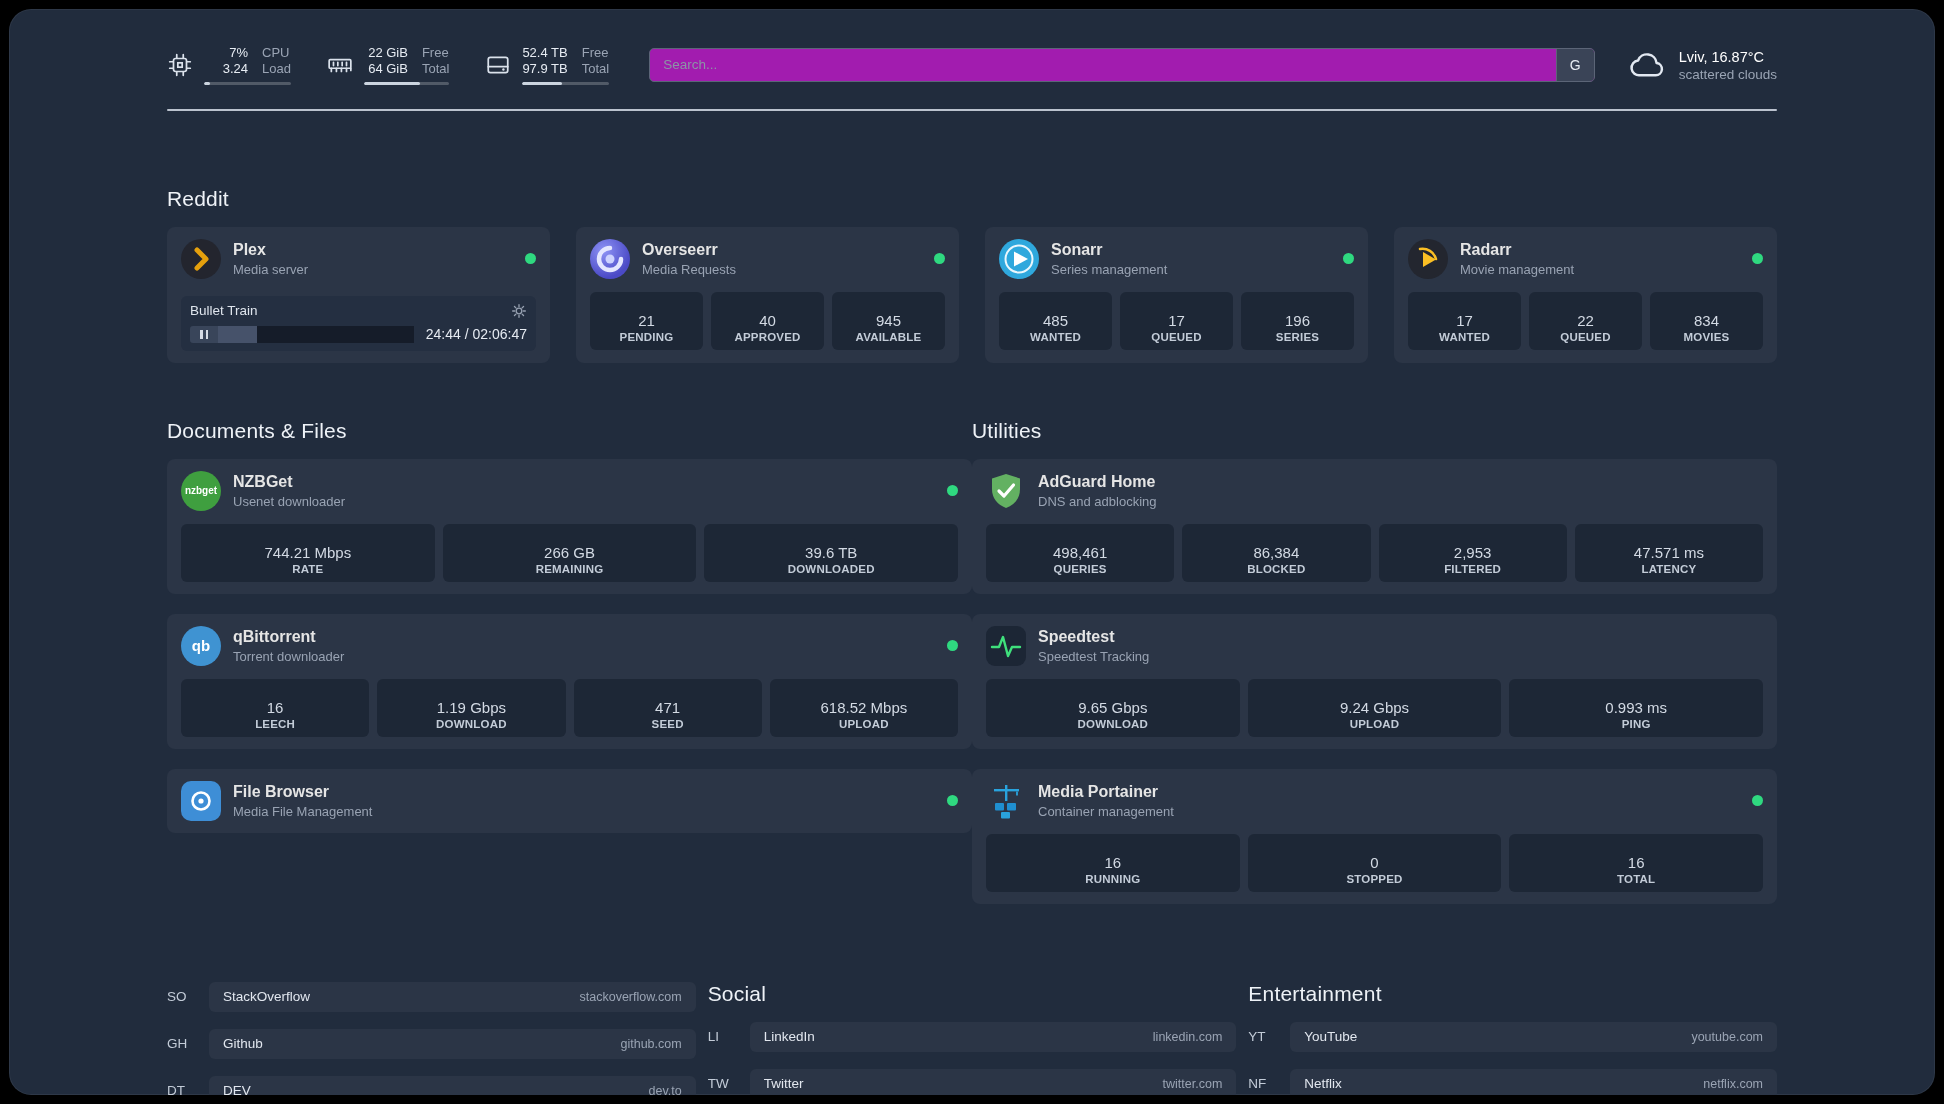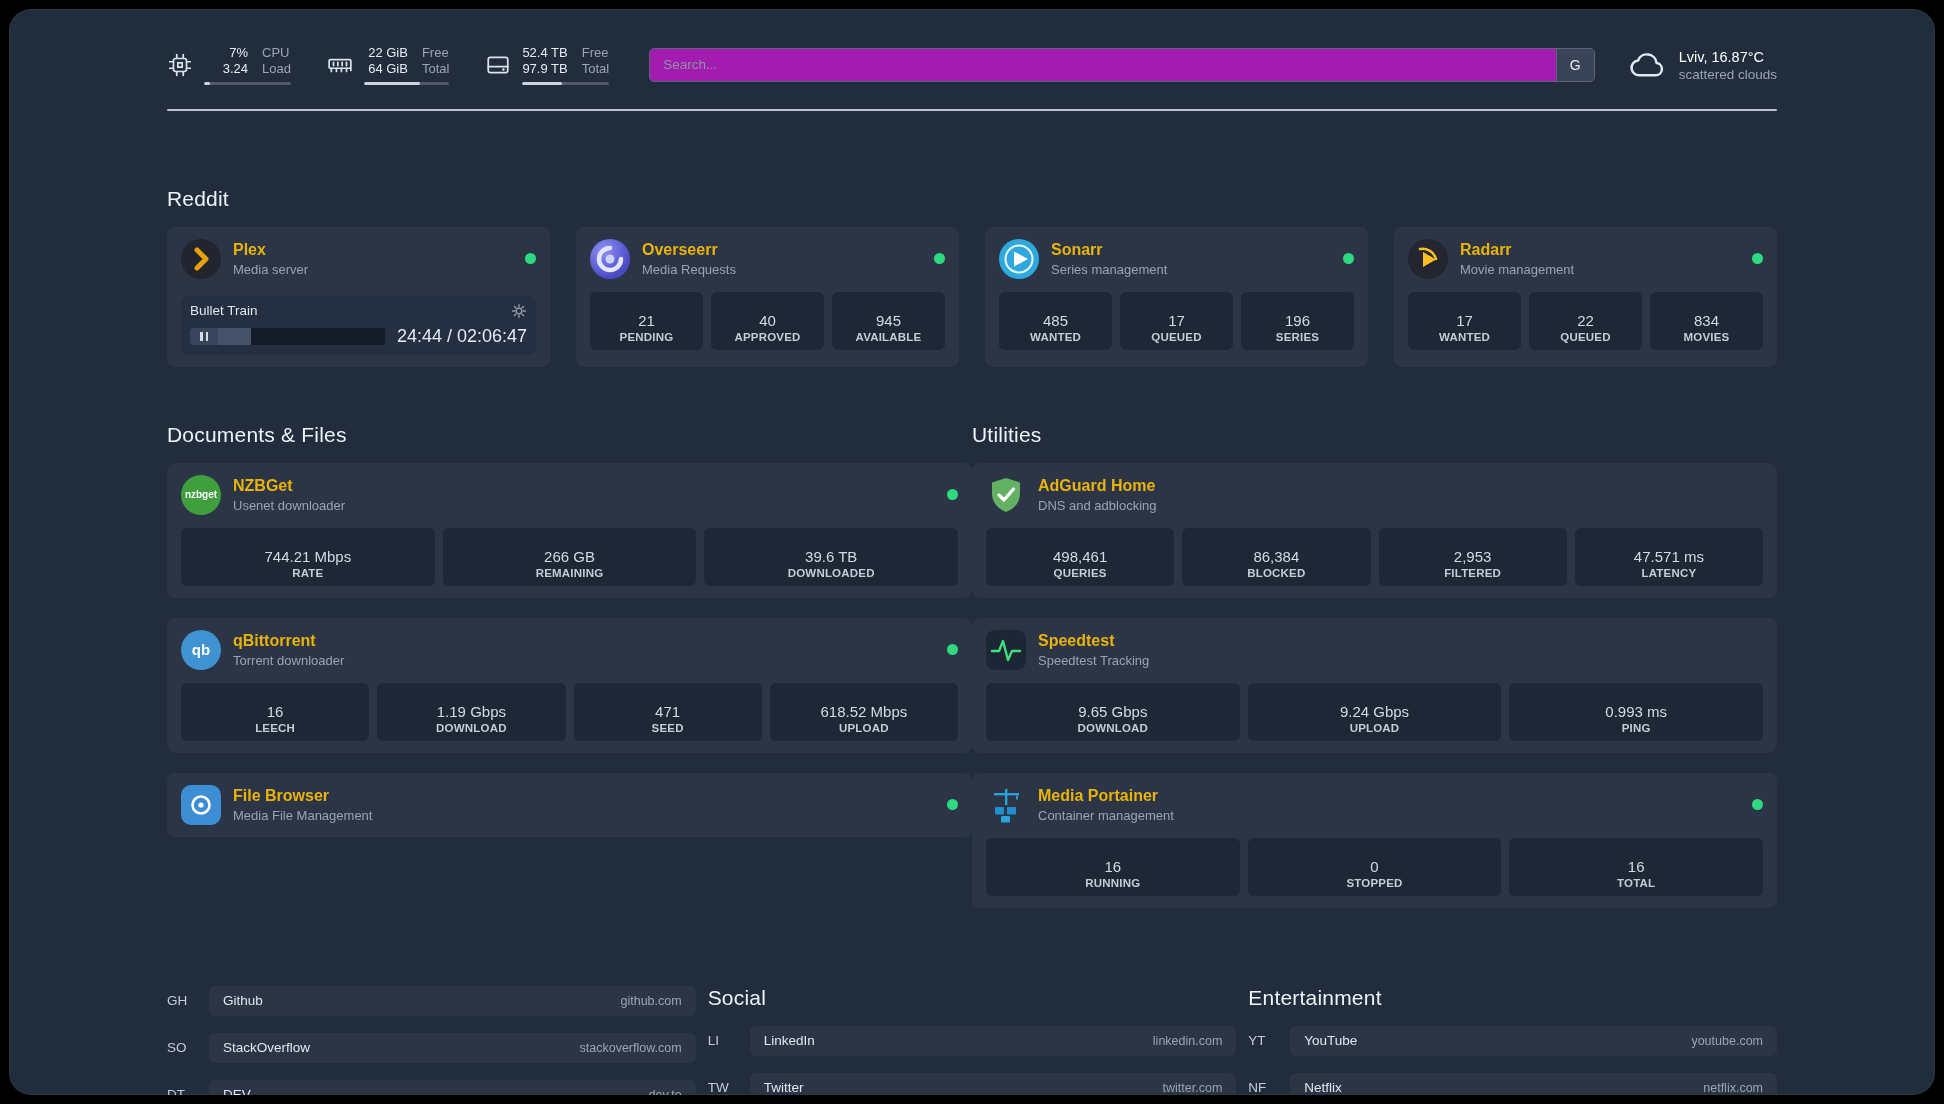--- a/index.html
+++ b/index.html
@@ -49,21 +49,21 @@
   h2.section-h { font-size:21px; font-weight:500; color:#eef2f7; margin-bottom:16px; letter-spacing:.2px; }
   .section-media { margin-top:76px; }
   .grid4 { display:grid; grid-template-columns:repeat(4,1fr); gap:26px; }
   .grid2 { display:grid; grid-template-columns:1fr 1fr; margin-top:56px; }
   .col > .card { margin-bottom:20px; }
   .bookmarks { display:grid; grid-template-columns:repeat(3,1fr); gap:12px; margin-top:58px; }
 
   
   .card { background:#2b3546; border-radius:8px; padding:12px 14px; }
   .card-head { display:flex; align-items:center; gap:12px; cursor:pointer; }
-  .card-title { font-size:16px; font-weight:600; color:#eab308; line-height:1.2; }
+  .card-title { font-size:16px; font-weight:600; color:#e5e5e5; line-height:1.2; }
   .card-sub { font-size:13px; color:#99a3b3; margin-top:2px; }
   .dot { margin-left:auto; width:11px; height:11px; border-radius:50%; background:#2fd980; flex:none; }
   .stats { display:flex; gap:8px; margin-top:13px; }
   .stat { flex:1; background:#1d2736; border-radius:6px; padding:20px 4px 7px; text-align:center; }
   .stat-v { font-size:15px; color:#d3dae4; }
   .stat-l { font-size:11.5px; font-weight:700; color:#c3ccd8; margin-top:2px; letter-spacing:.2px; }
 
   
   .appicon { width:40px; height:40px; border-radius:50%; display:flex; align-items:center; justify-content:center; flex:none; }
   .appicon svg { display:block; }
@@ -82,21 +82,21 @@
   .media-panel { margin-top:17px; background:#242f41; border-radius:6px; padding:7px 9px 8px; }
   .media-row1 { display:flex; align-items:center; }
   .media-title { font-size:13.5px; color:#dfe5ed; }
   .gear { margin-left:auto; width:16px; height:16px; color:#96a0b0; cursor:pointer; }
   .gear svg { width:100%; height:100%; }
   .media-row2 { display:flex; align-items:center; margin-top:7px; gap:0; }
   .pausebtn { width:28px; height:17px; background:#39455a; border-radius:3px 0 0 3px; display:flex; align-items:center; justify-content:center; gap:3px; cursor:pointer; flex:none; }
   .pausebtn i { display:block; width:2.5px; height:9px; background:#d6dce6; }
   .media-bar { flex:1; height:17px; background:#151c29; overflow:hidden; }
   .media-fill { height:100%; background:#46526a; }
-  .media-time { font-size:18px; color:#e6ebf2; margin-left:12px; white-space:nowrap; }
+  .media-time { font-size:14px; color:#e6ebf2; margin-left:12px; white-space:nowrap; }
 
   
   .bm-h { margin-bottom:18px; }
   .bm-row { display:flex; align-items:center; margin-bottom:17px; }
   .bm-abbr { width:42px; font-size:13.5px; color:#c3ccd8; font-weight:500; flex:none; }
   .bm-pill { flex:1; height:30px; background:#2b3546; border-radius:6px; display:flex; align-items:center; padding:0 14px; cursor:pointer; text-decoration:none; }
   .bm-name { font-size:13.5px; color:#e2e7ef; }
   .bm-url { margin-left:auto; font-size:12.5px; color:#9aa4b4; }
 </style>
 </head>
@@ -512,34 +512,34 @@
           </div>
         </div>
       </div>
     </div>
   </div>
 
   <div class="bookmarks">
     <div class="col">
 
       <div class="bm-row">
+        <span class="bm-abbr">SO</span>
+        <a class="bm-pill">
+          <span class="bm-name">StackOverflow</span>
+          <span class="bm-url">stackoverflow.com</span>
+        </a>
+      </div>
+      <div class="bm-row">
         <span class="bm-abbr">GH</span>
         <a class="bm-pill">
           <span class="bm-name">Github</span>
           <span class="bm-url">github.com</span>
         </a>
       </div>
       <div class="bm-row">
-        <span class="bm-abbr">SO</span>
-        <a class="bm-pill">
-          <span class="bm-name">StackOverflow</span>
-          <span class="bm-url">stackoverflow.com</span>
-        </a>
-      </div>
-      <div class="bm-row">
         <span class="bm-abbr">DT</span>
         <a class="bm-pill">
           <span class="bm-name">DEV</span>
           <span class="bm-url">dev.to</span>
         </a>
       </div>
     </div>
 
     <div class="col">
       <h2 class="section-h bm-h">Social</h2>

